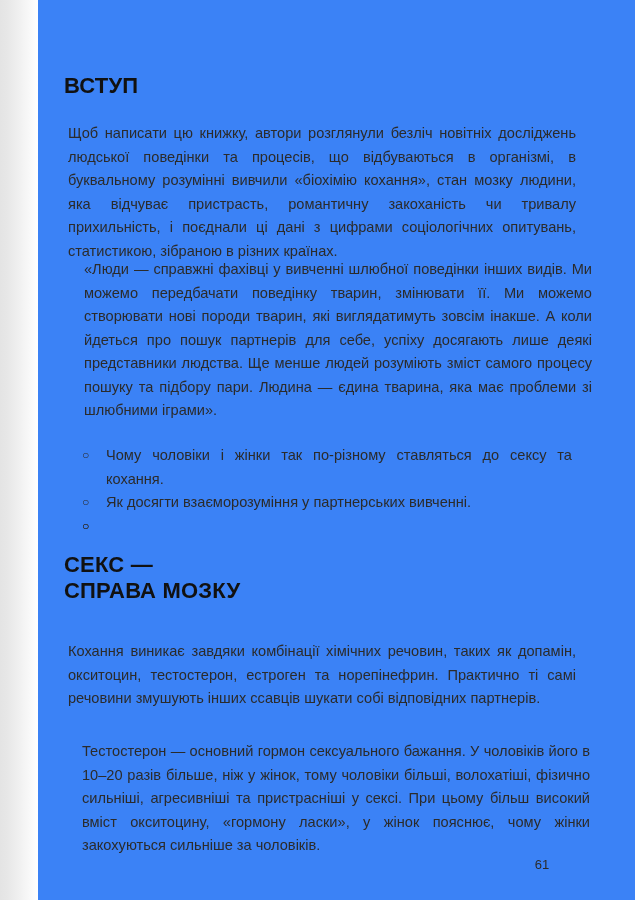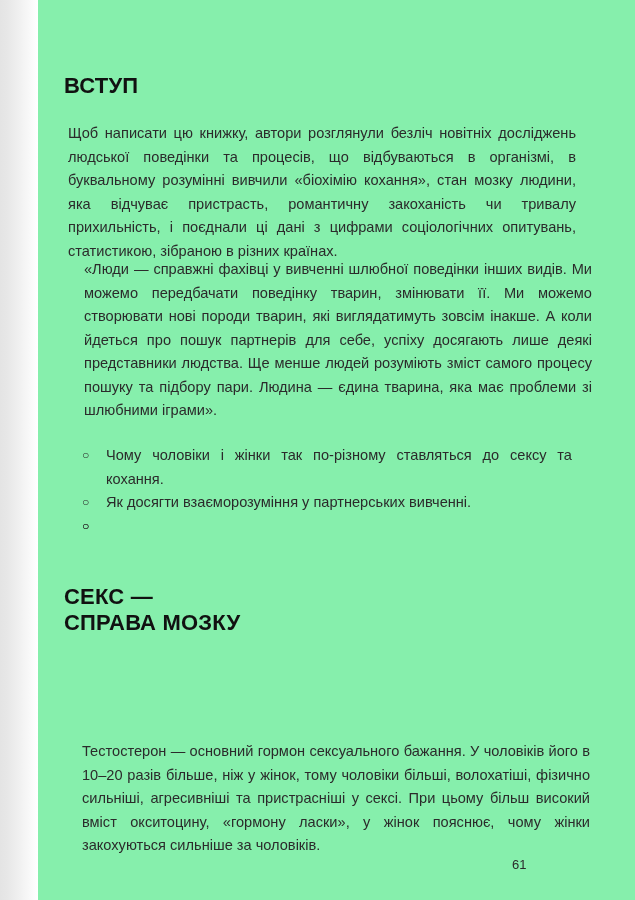--- a/index.html
+++ b/index.html
@@ -13,21 +13,21 @@
     background: #ffffff;
     font-family: "Liberation Sans", sans-serif;
     -webkit-font-smoothing: antialiased;
     overflow: hidden;
   }
 
   .page {
     position: relative;
     width: 635px;
     height: 900px;
-    background: #86efac;
+    background: #3b82f6;
     box-sizing: border-box;
   }
 
   
   .spine-shadow {
     position: absolute;
     top: 0;
     left: 0;
     width: 38px;
     height: 900px;
@@ -60,21 +60,21 @@
   }
 
   .title-intro {
     position: absolute;
     top: 73px;
     left: 0;
   }
 
   .title-sex {
     position: absolute;
-    top: 584px;
+    top: 552px;
     left: 0;
   }
   .title-sex .line2 {
     display: block;
     text-align: center;
   }
 
   p.body-text {
     font-size: 14.6px;
     line-height: 23.5px;
@@ -120,21 +120,21 @@
   ul.bullet-list li.wide-track {
     text-align: justify;
   }
 
   .page-number {
     position: absolute;
     right: 0;
     top: 857px;
     font-size: 13px;
     color: #2b2b2b;
-    text-align: left;
+    text-align: center;
     width: 60px;
   }
 </style>
 </head>
 <body>
 
 <div class="page">
 
   <div class="spine-shadow"></div>
 
@@ -162,19 +162,20 @@
       <li>
         <span class="marker">○</span>
       </li>
     </ul>
 
     <h1 class="chapter-title title-sex">
       <span class="line1">СЕКС —</span>
       <span class="line2">СПРАВА МОЗКУ</span>
     </h1>
 
+    <p class="body-text para-4">Кохання виникає завдяки комбінації хімічних речовин, таких як допамін, окситоцин, тестостерон, естроген та норепінефрин. Практично ті самі речовини змушують інших ссавців шукати собі відповідних партнерів.</p>
 
     <p class="body-text para-5">Тестостерон — основний гормон сексуального бажання. У чоловіків його в 10–20 разів більше, ніж у жінок, тому чоловіки більші, волохатіші, фізично сильніші, агресивніші та пристрасніші у сексі. При цьому більш високий вміст окситоцину, «гормону ласки», у жінок пояснює, чому жінки закохуються сильніше за чоловіків.</p>
 
     <div class="page-number">61</div>
 
   </div>
 </div>
 
 </body></html>

